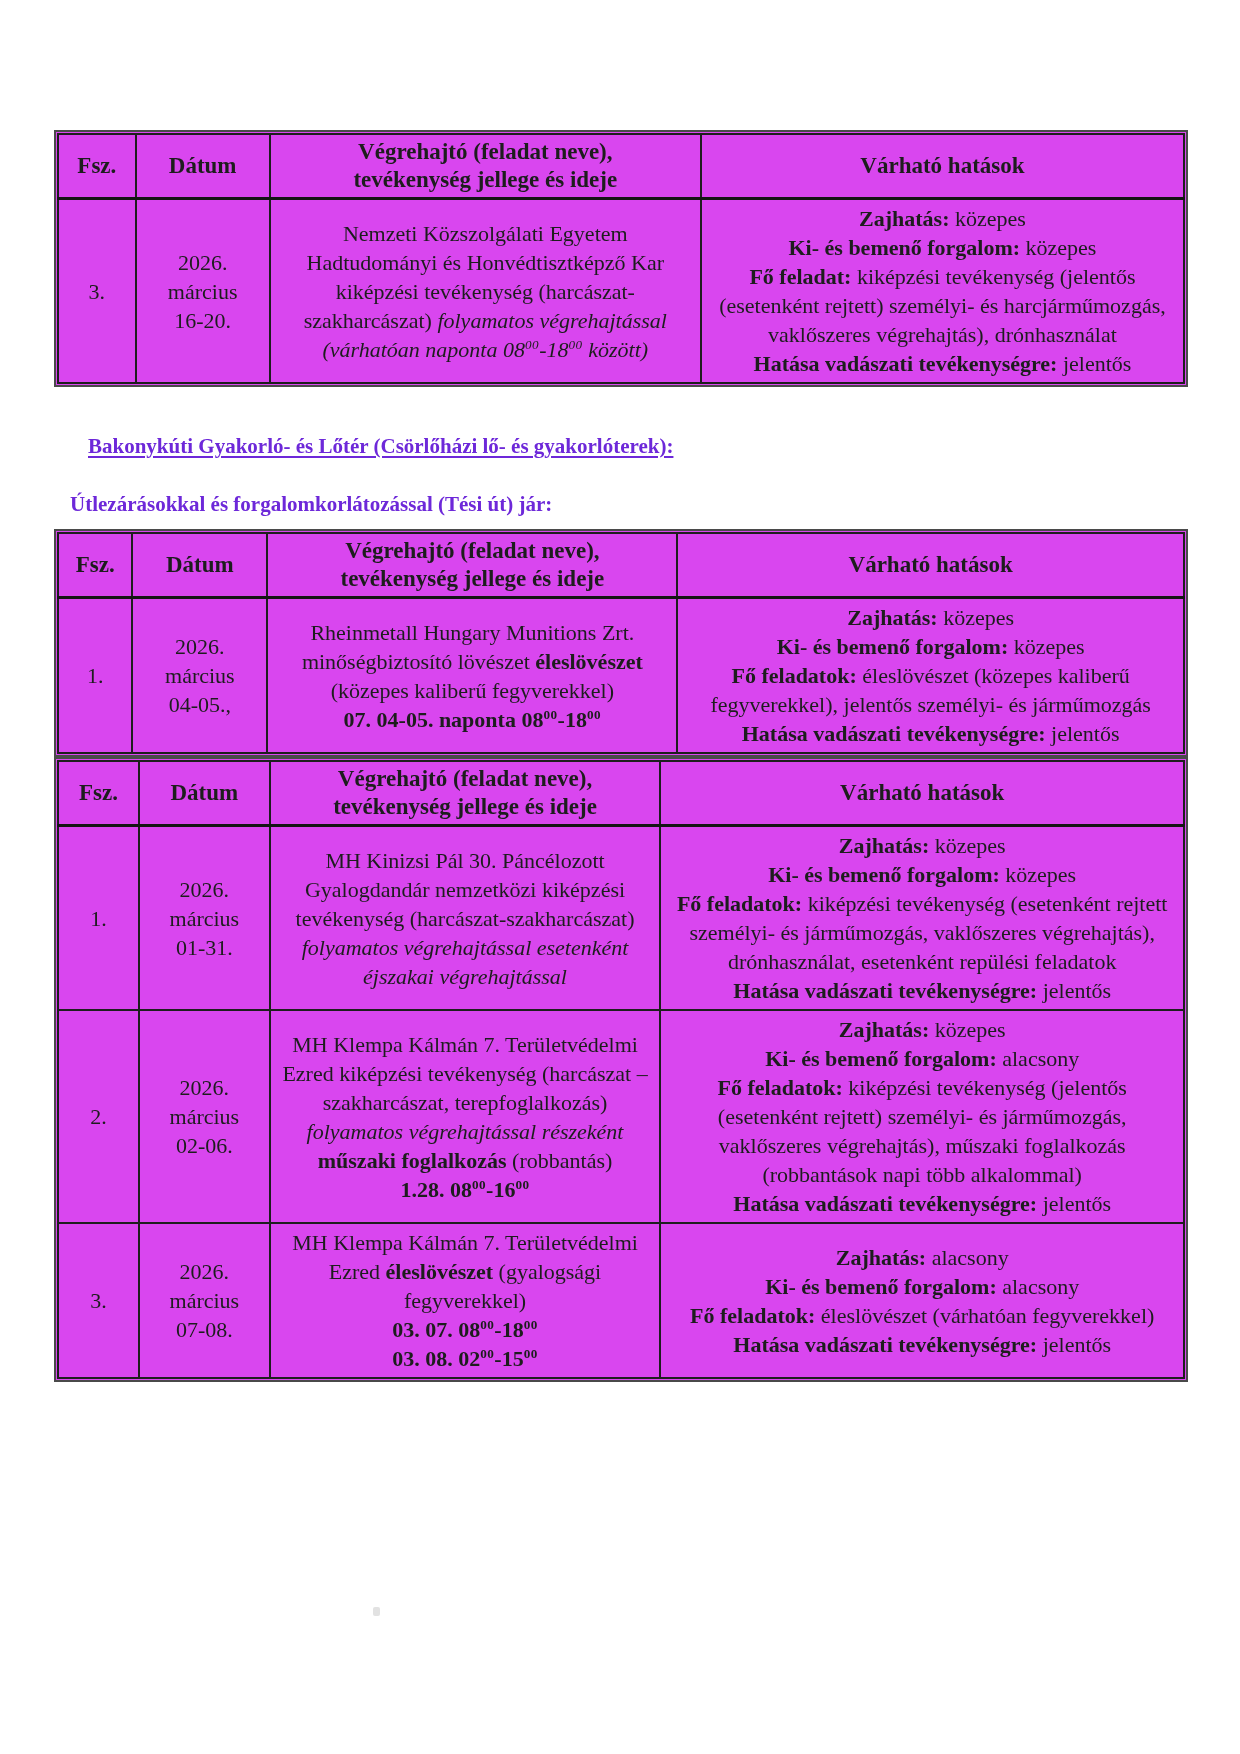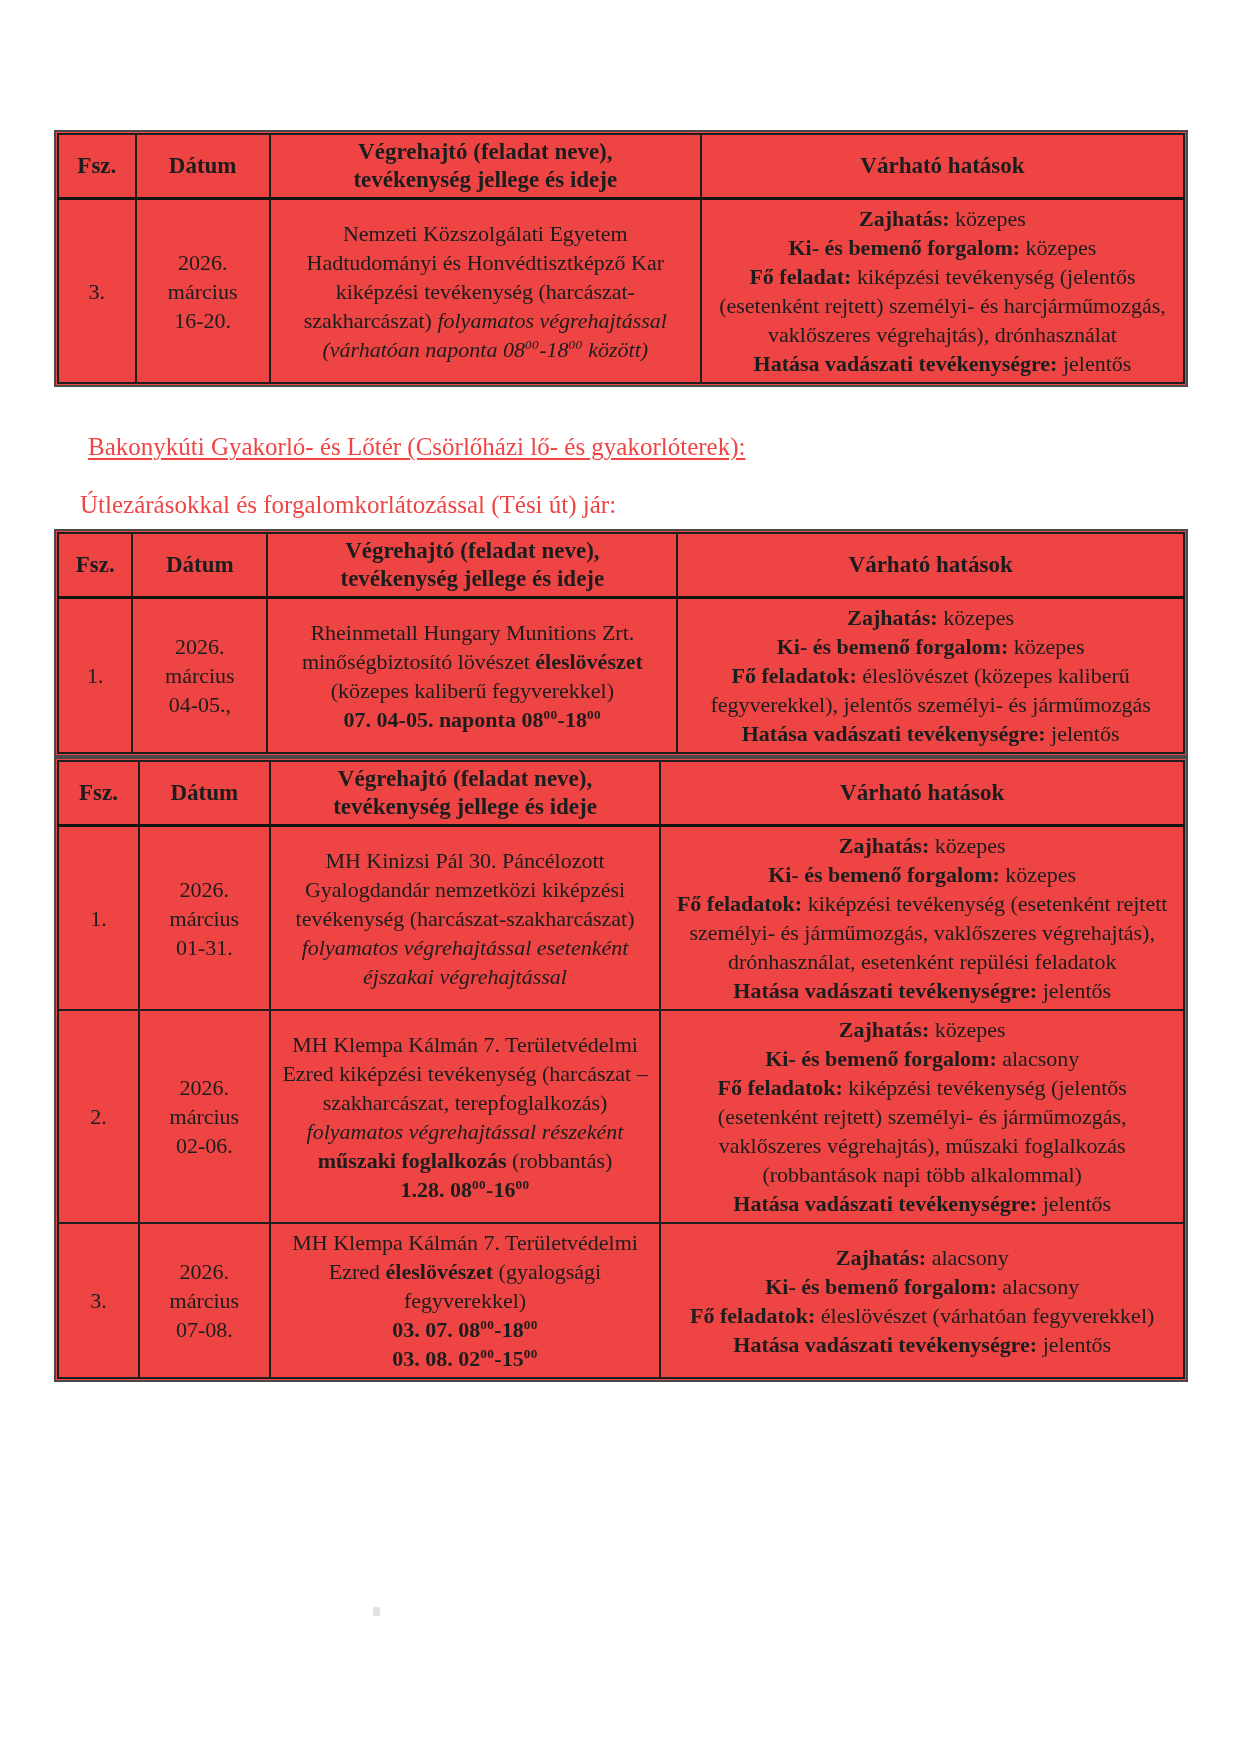--- a/index.html
+++ b/index.html
@@ -18,21 +18,21 @@
   .content {
     position: absolute;
     left: 54px;
     top: 130px;
     width: 1134px;
   }
   
   .table-wrap {
     border: 2px solid #4a4a4a;
     padding: 1px;
-    background: #ef4444;
+    background: #d946ef;
   }
   table.doc-table {
     border-collapse: collapse;
     width: 100%;
     table-layout: fixed;
     border: 2px solid #1e1e1e;
   }
   table.doc-table th,
   table.doc-table td {
     border: 2px solid #1e1e1e;
@@ -48,28 +48,28 @@
     font-size: 23px;
     line-height: 28px;
     border-bottom: 3px solid #141414;
     padding: 3px 6px;
   }
   .b   { font-weight: bold; }
   .i   { font-style: italic; }
   .sup { vertical-align: super; font-size: 0.60em; line-height: 0; letter-spacing: 0.5px; }
 
   .heading {
-    font-weight: normal;
-    font-size: 25px;
+    font-weight: bold;
+    font-size: 21px;
     line-height: 31px;
-    color: #ef4444;
+    color: #6d28d9;
   }
   .heading.underlined { text-decoration: underline; text-decoration-thickness: 2px; text-underline-offset: 3px; }
   #heading-site   { margin: 44px 0 0 34px; }
-  #heading-sub1   { margin: 27px 0 9px 26px; }
+  #heading-sub1   { margin: 27px 0 9px 16px; }
   #heading-sub2   { margin: 42px 0 7px 86px; }
 
   
   .artifact-dot {
     position: absolute;
     left: 373px;
     top: 1607px;
     width: 7px;
     height: 9px;
     background: #e2e2e2;

